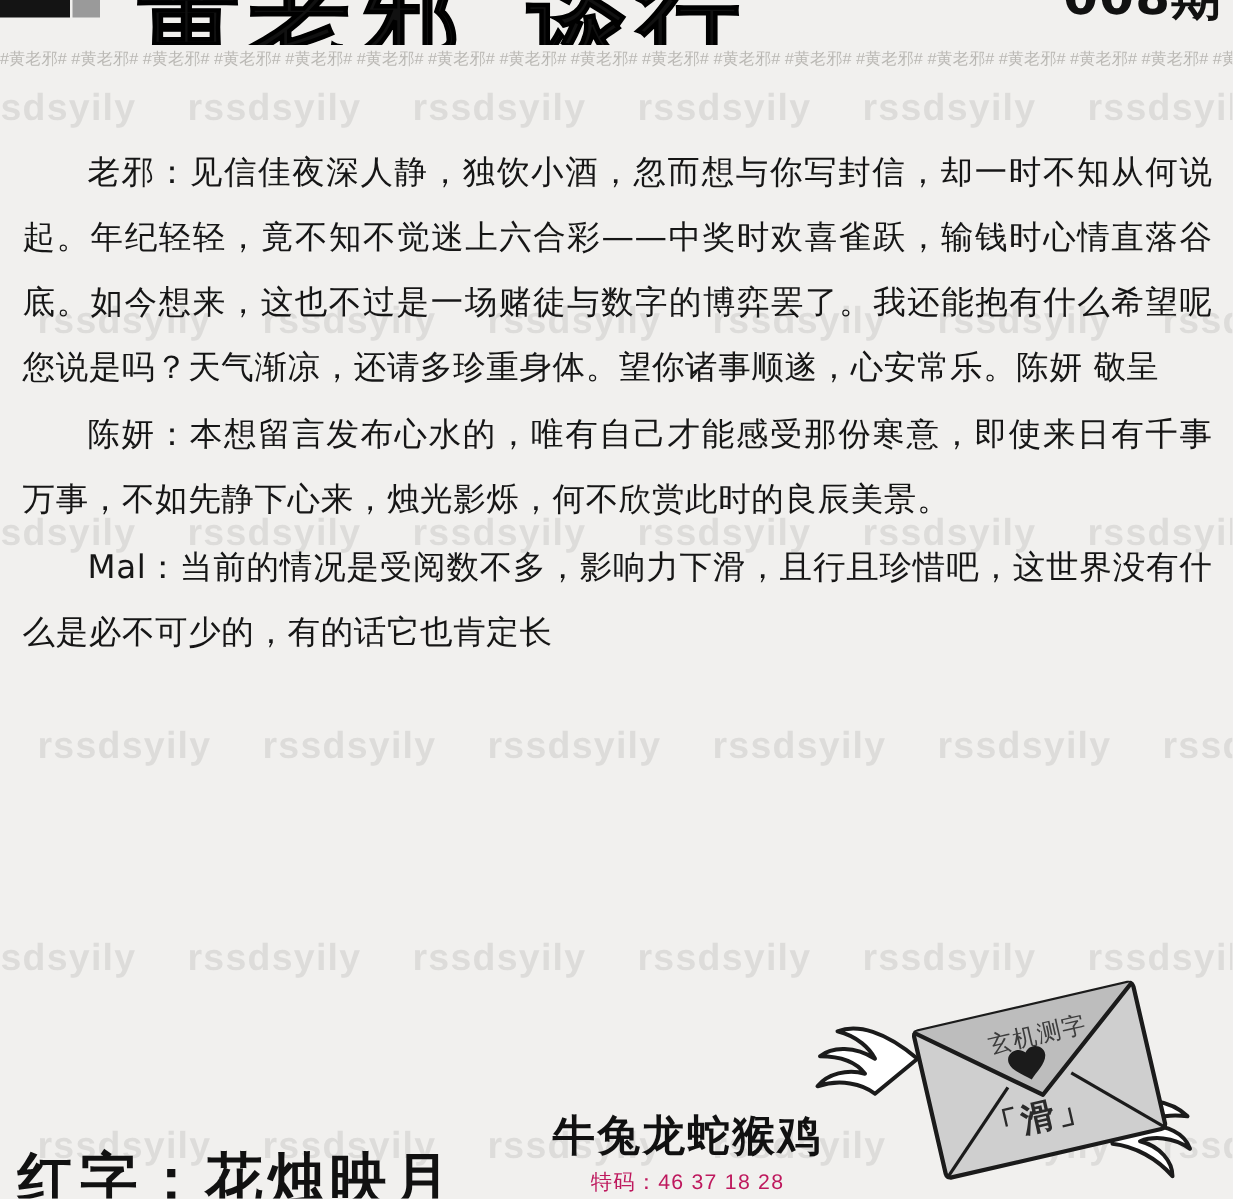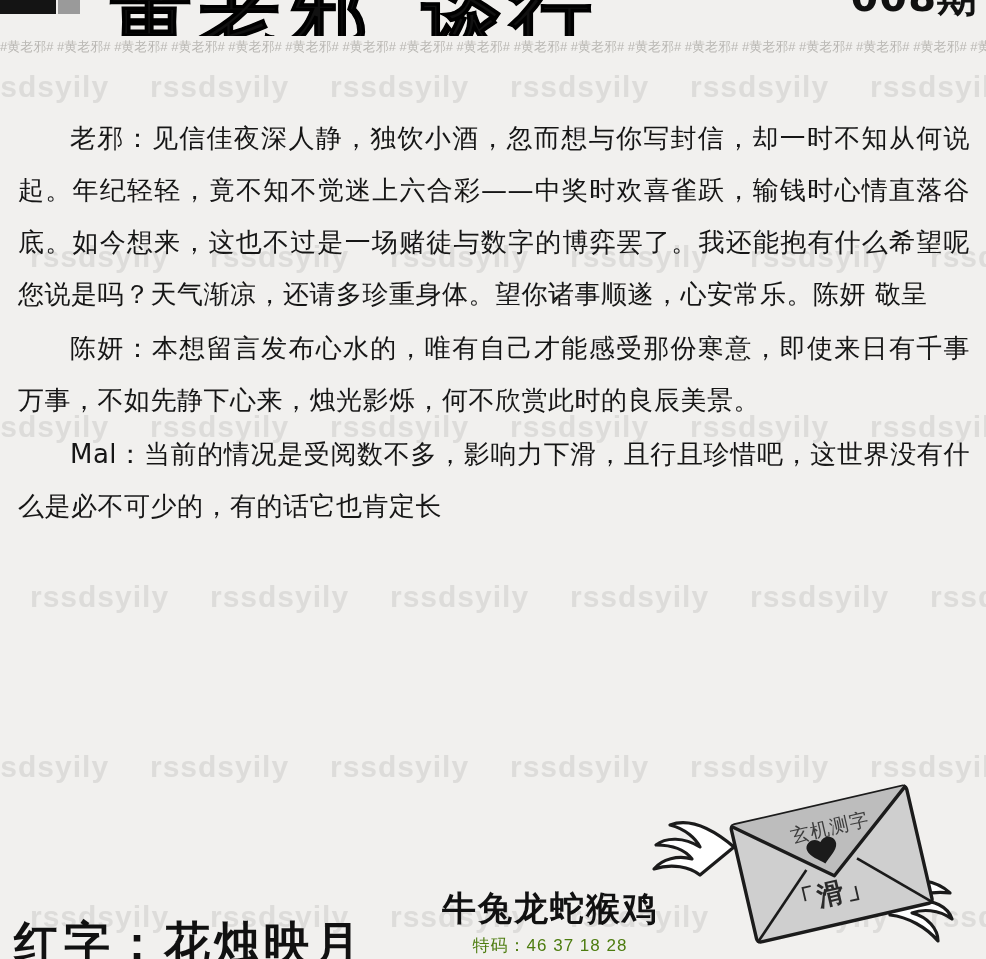--- a/index.html
+++ b/index.html
@@ -147,21 +147,21 @@
     font-size: 34px;
     font-weight: bold;
     color: #111;
     letter-spacing: 2px;
     white-space: nowrap;
     font-family: "DejaVu Sans", sans-serif;
     text-align: center;
   }
   .bottom-center .sub {
     font-size: 17px;
-    color: #4d7c0f;
+    color: #be185d;
     letter-spacing: 1px;
     margin-top: 2px;
     white-space: nowrap;
   }
 
   
   .envelope {
     position: absolute;
     right: 18px;
     bottom: 8px;

